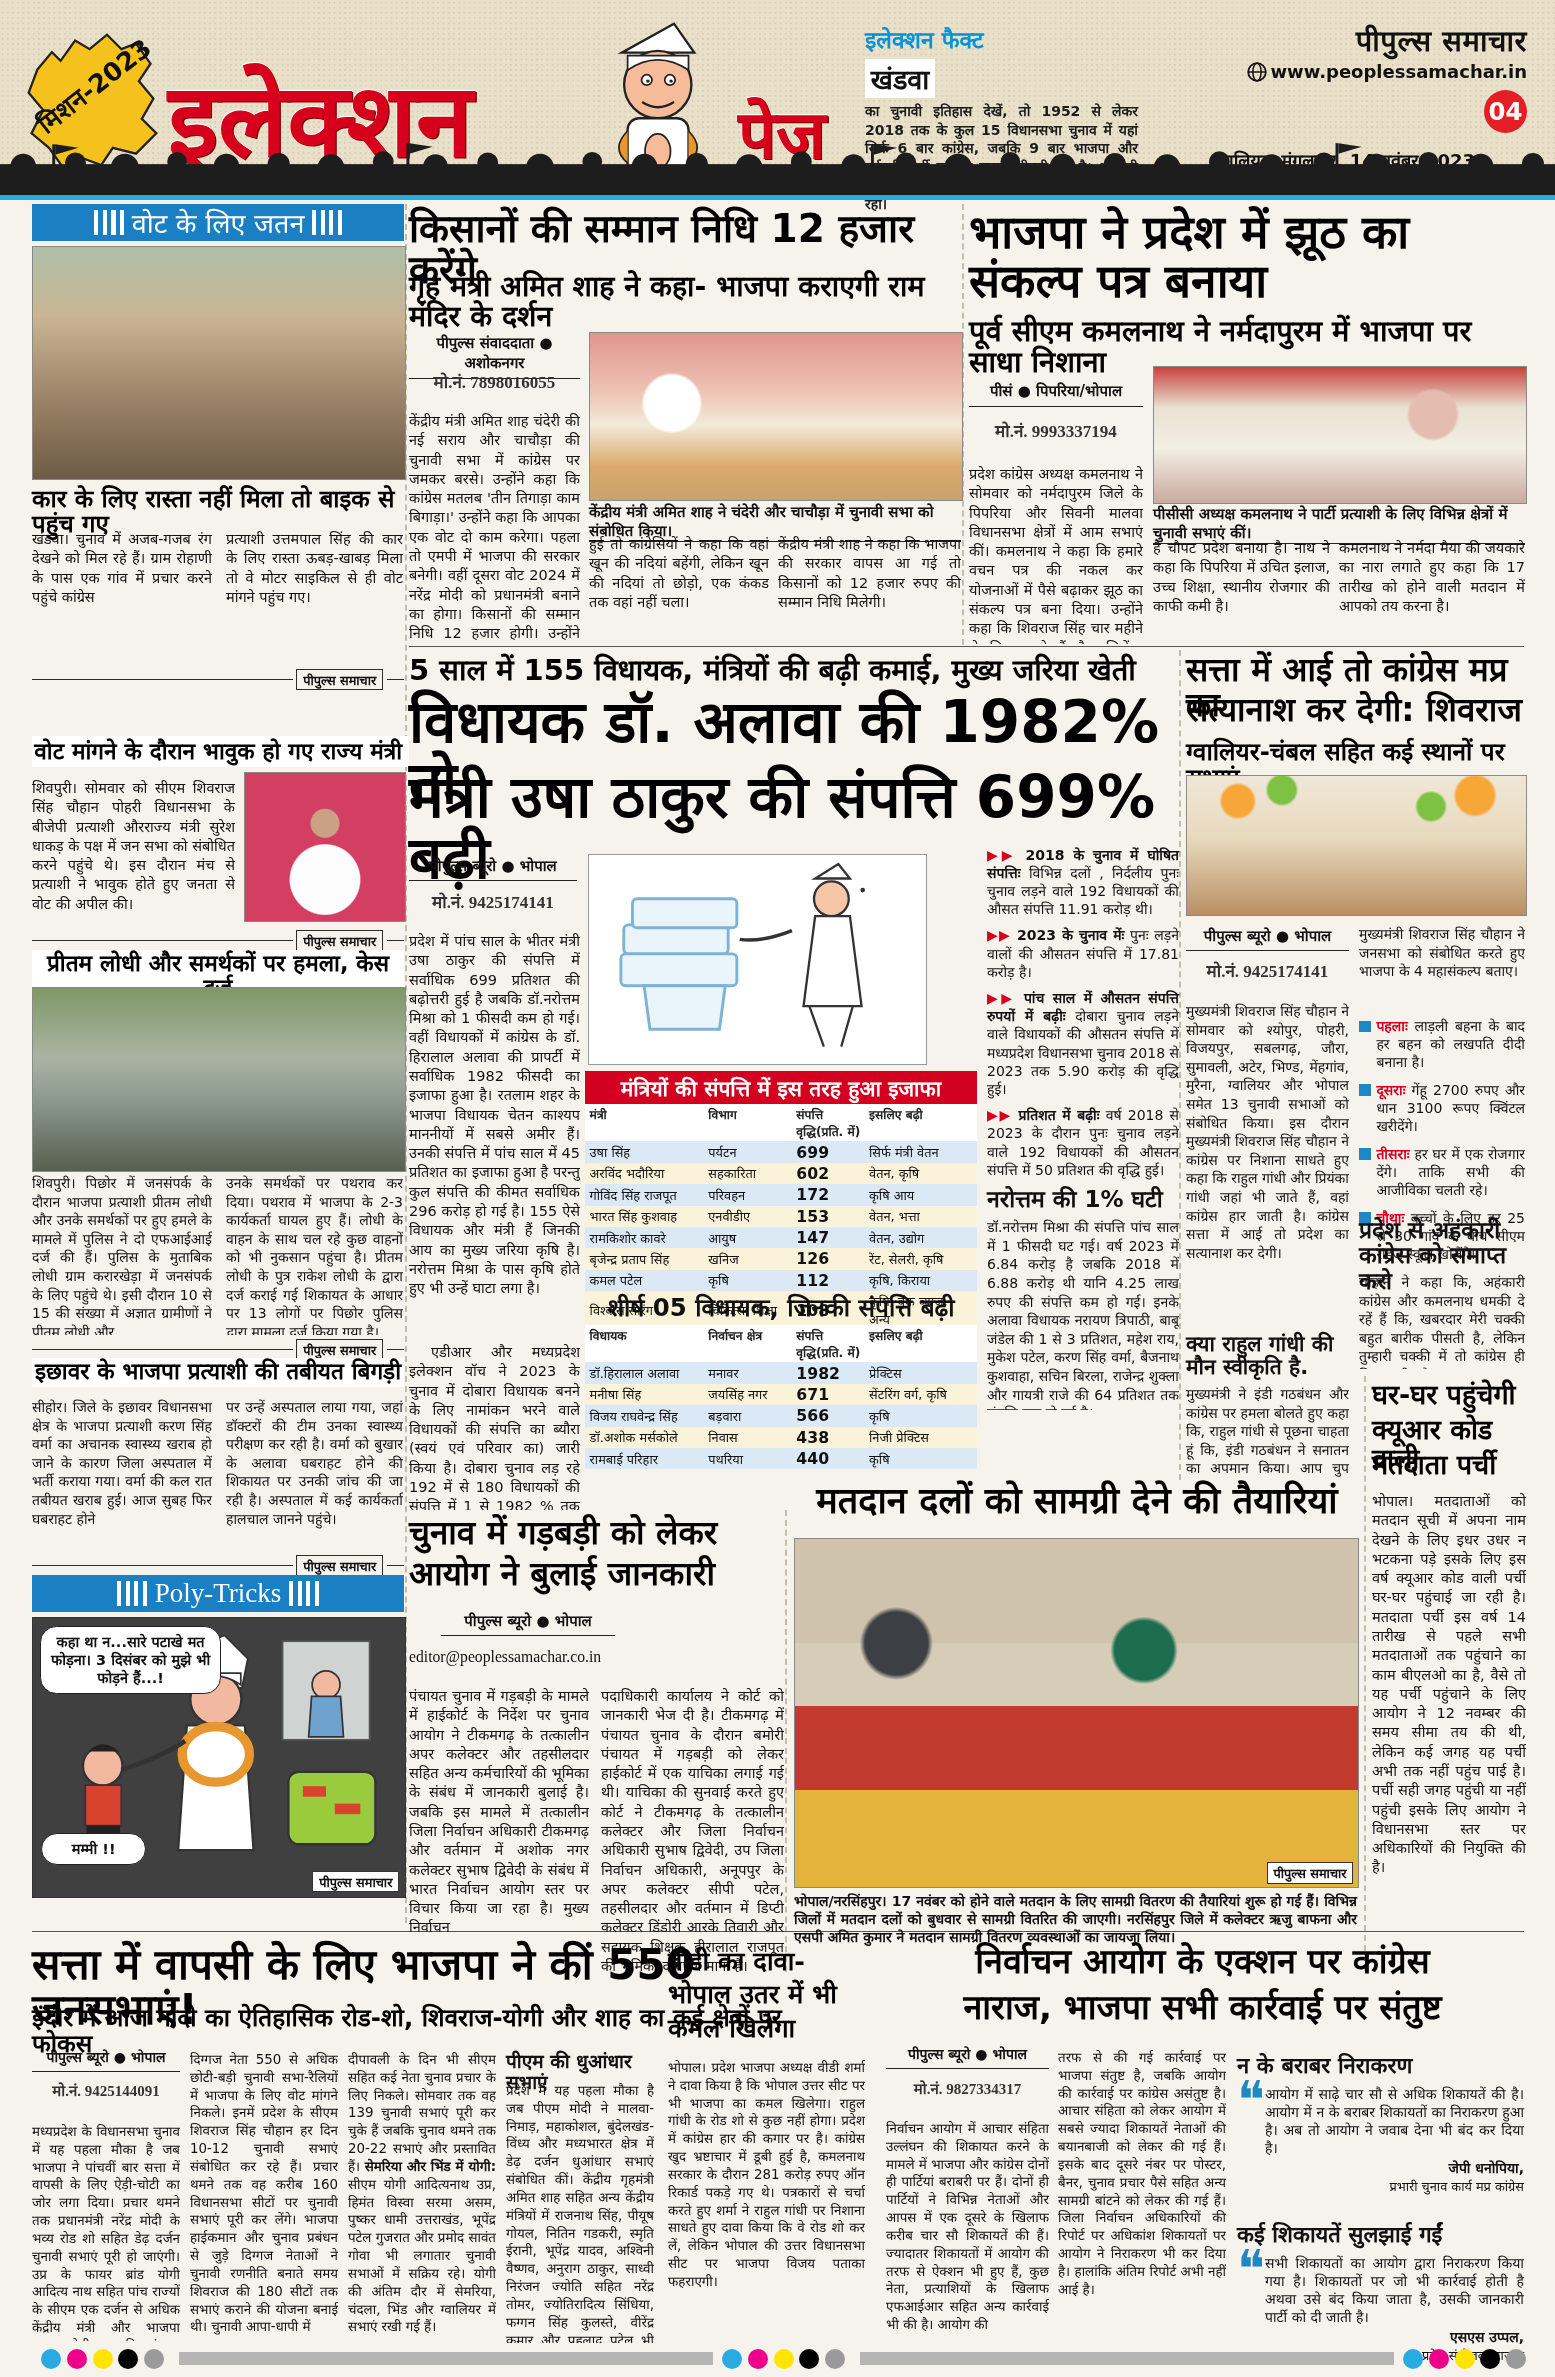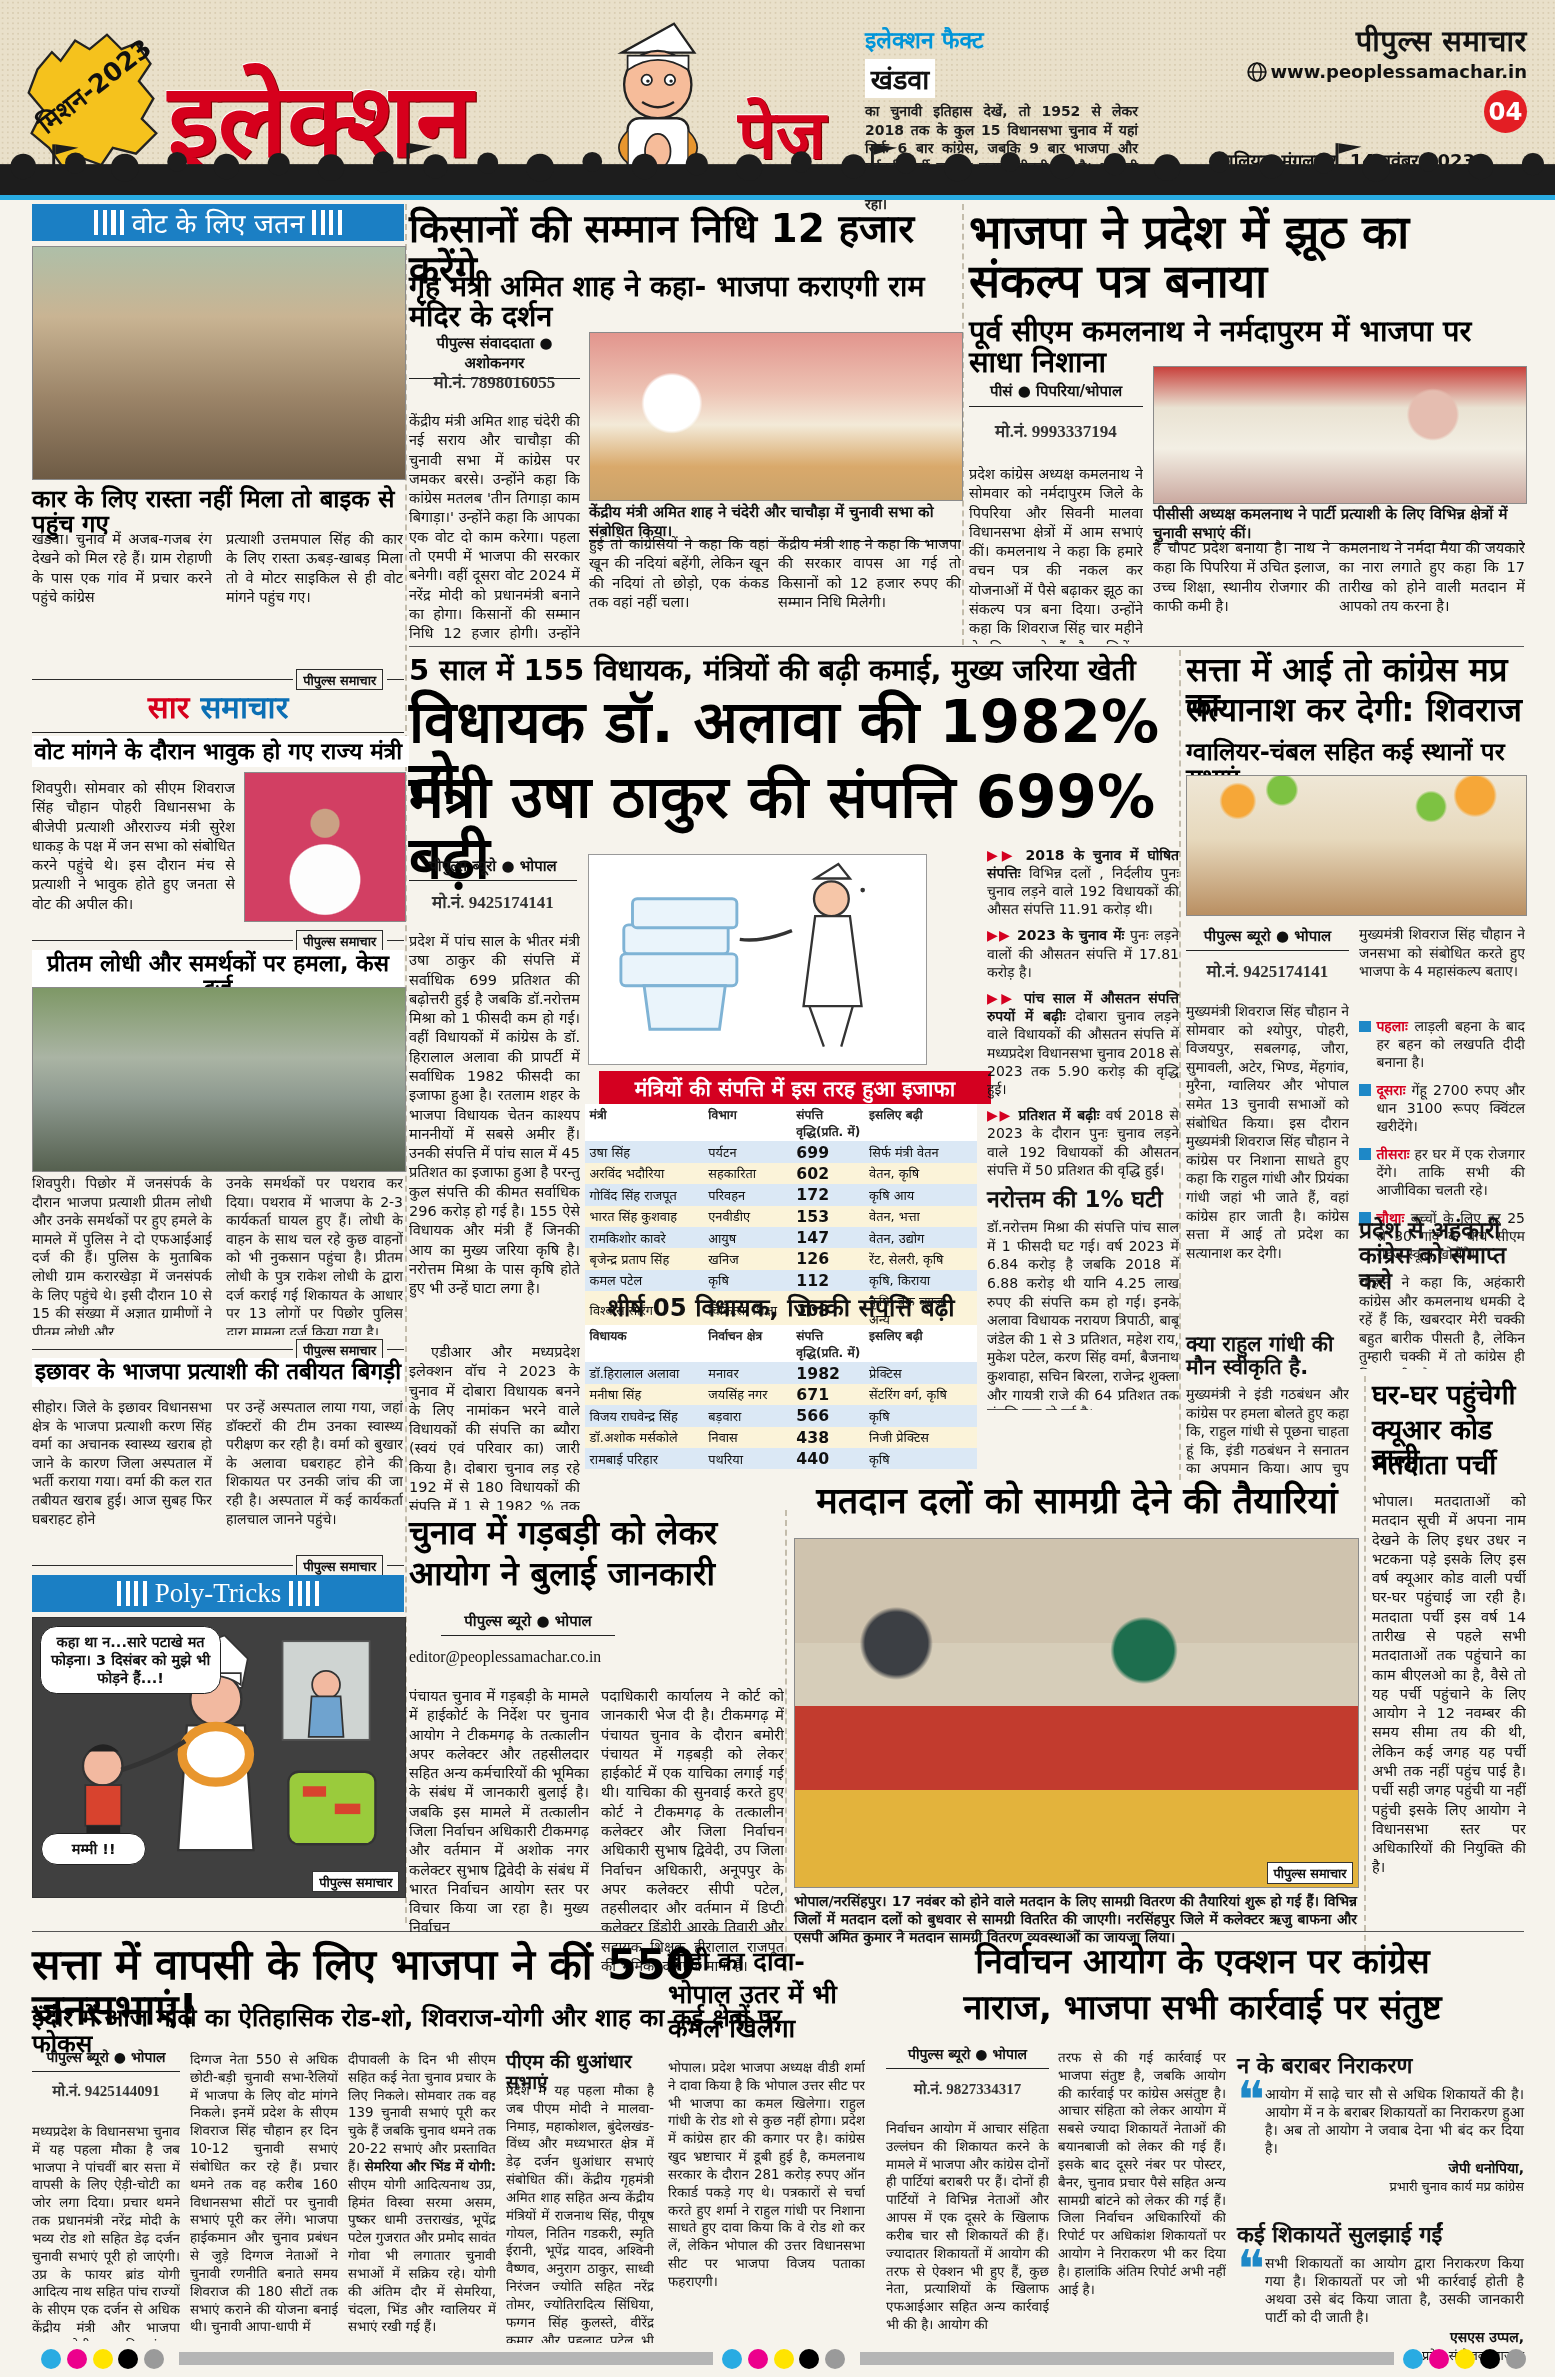--- a/index.html
+++ b/index.html
@@ -179,24 +179,20 @@
     <div class="abs body" style="left:32px;top:530px;width:180px;height:138px">खंडवा। चुनाव में अजब-गजब रंग देखने को मिल रहे हैं। ग्राम रोहाणी के पास एक गांव में प्रचार करने पहुंचे कांग्रेस</div>
     <div class="abs body" style="left:226px;top:530px;width:177px;height:138px">प्रत्याशी उत्तमपाल सिंह की कार के लिए रास्ता ऊबड़-खाबड़ मिला तो वे मोटर साइकिल से ही वोट मांगने पहुंच गए।</div>
   </section>
 
   <div class="abs rule-credit" style="left:32px;top:669px;width:372px">
     <div class="ln"></div>
       <div class="lbl">पीपुल्स समाचार</div>
       <div class="ln" style="flex:0 0 17.4px"></div>
   </div>
 
-  <div class="abs" style="left:32px;top:685px;width:372px;text-align:center;border-bottom:1.7px solid #222;padding-bottom:4.6px">
-    <span style="color:#d6001c;font-weight:bold;font-size:31px">सार</span>
-    <span style="color:#0b6fb4;font-weight:bold;font-size:31px;margin-left:8.1px">समाचार</span>
-  </div>
 
   <section>
     <div class="abs headline" style="left:32px;top:736px;width:372px;font-size:22.6px;background:#fff;padding:3.5px 2.3px">वोट मांगने के दौरान भावुक हो गए राज्य मंत्री</div>
     <div class="abs body" style="left:32px;top:779px;width:203px;height:145px">शिवपुरी। सोमवार को सीएम शिवराज सिंह चौहान पोहरी विधानसभा के बीजेपी प्रत्याशी औरराज्य मंत्री सुरेश धाकड़ के पक्ष में जन सभा को संबोधित करने पहुंचे थे। इस दौरान मंच से प्रत्याशी ने भावुक होते हुए जनता से वोट की अपील की।</div>
     <div class="abs photo" style="left:244px;top:772px;width:160px;height:148px;
          background:radial-gradient(circle at 50% 72%,#fdfdfd 0 26%,transparent 27%),
          radial-gradient(circle at 50% 34%,#caa184 0 11%,transparent 12%),#d23f63"></div>
   </section>
 
   <div class="abs rule-credit" style="left:32px;top:930px;width:372px">
@@ -313,21 +309,21 @@
           <path d="M390,40 L450,40 430,15 Z"></path>
           <circle cx="418" cy="75" r="30" fill="#f6c6a8"></circle>
           <path d="M390,105 L450,105 470,260 370,260 Z"></path>
           <path d="M380,260 L405,330 M455,260 L435,330" fill="none"></path>
         </g>
         <path d="M350,130 Q300,150 260,145" stroke="#333" stroke-width="6" fill="none"></path>
         <circle cx="472" cy="60" r="4" fill="#333"></circle>
       </svg>
     </div>
 
-    <div class="abs t-head" style="left:599px;top:1071px;width:392px;height:33px">मंत्रियों की संपत्ति में इस तरह हुआ इजाफा</div>
+    <div class="abs t-head" style="left:585px;top:1071px;width:392px;height:33px">मंत्रियों की संपत्ति में इस तरह हुआ इजाफा</div>
     <div class="abs" style="left:585px;top:1104px;width:392px;background:#fff">
       <div class="t-cols">
         <span>मंत्री</span>
         <span>विभाग</span>
         <span>संपत्ति वृद्धि(प्रति. में)</span>
         <span>इसलिए बढ़ी</span>
       </div>
       <div>
         <div class="t-row">
             <span>उषा सिंह</span>

